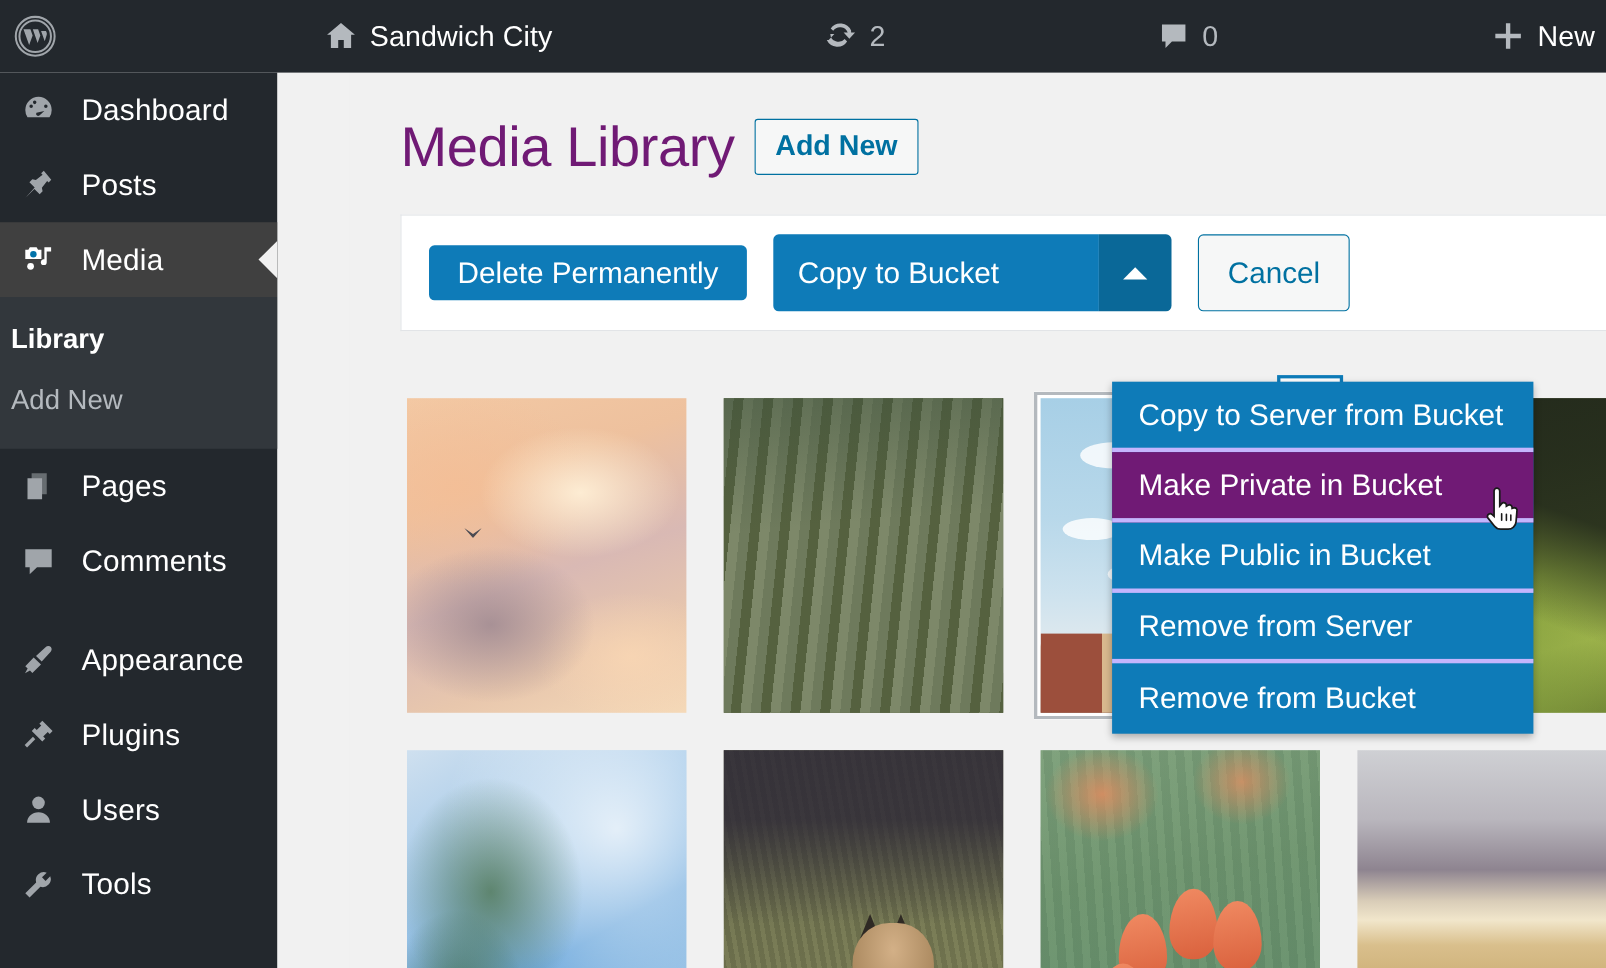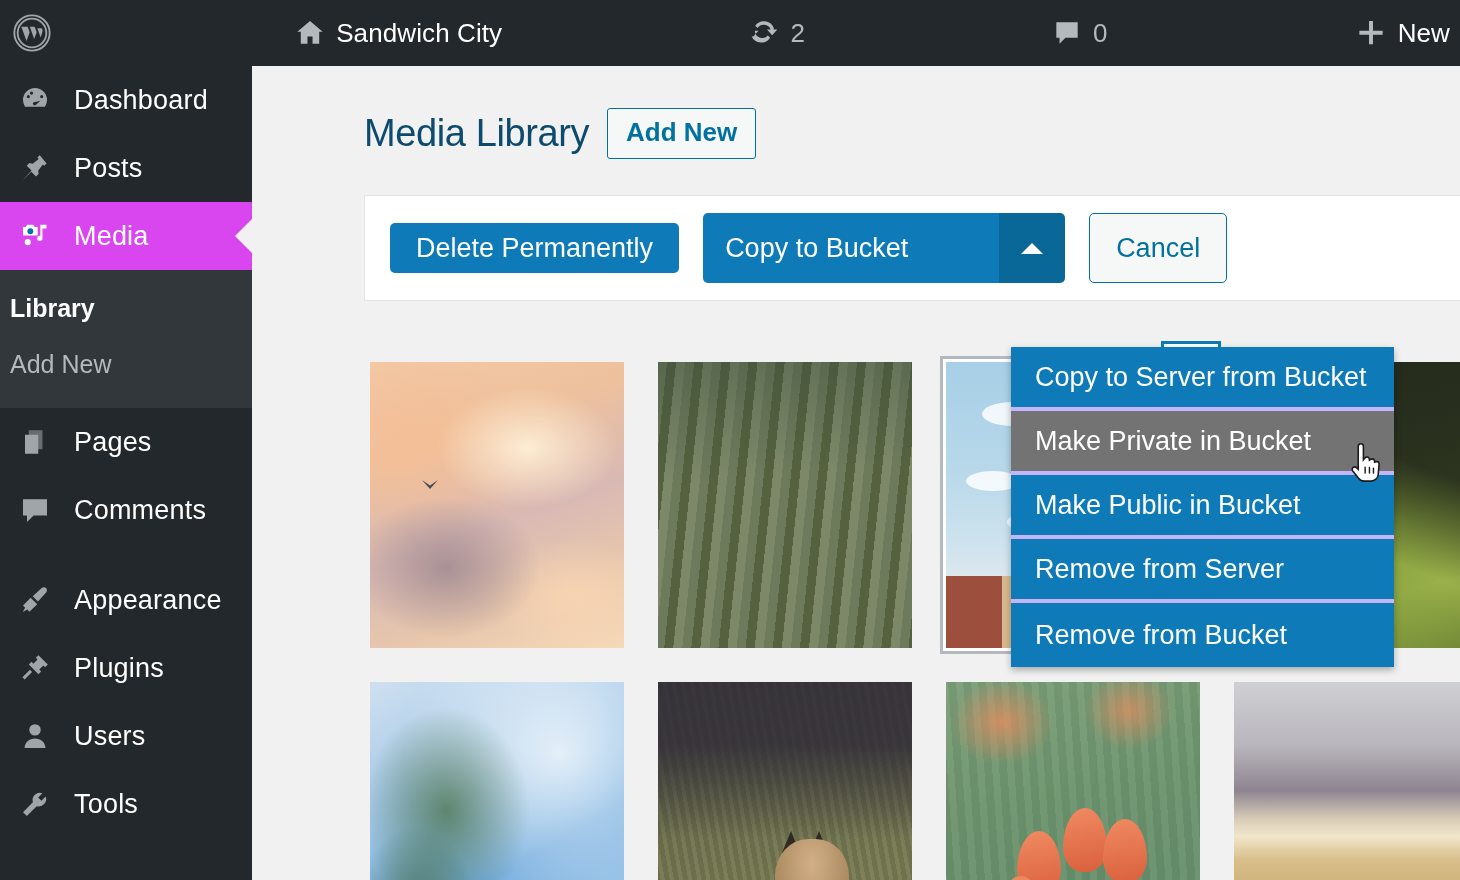--- a/index.html
+++ b/index.html
@@ -50,21 +50,21 @@
     color: #fff;
   }
   .menu-item .mi-icon {
     width: 42px; display: flex; align-items: center; justify-content: center;
     color: #a0a5aa;
   }
   .menu-item .mi-label {
     font-size: 27px; font-weight: 400; color: #fff; letter-spacing: .2px;
   }
   .menu-item.current {
-    background: #d946ef;
+    background: #404040;
   }
   .menu-item.current .mi-icon { color: #fff; }
   .menu-item.current .mi-arrow {
     position: absolute; right: 0; top: 50%;
     transform: translateY(-50%);
     width: 0; height: 0;
     border-top: 17px solid transparent;
     border-bottom: 17px solid transparent;
     border-right: 17px solid #f1f1f1;
   }
@@ -84,21 +84,21 @@
     background: #f1f1f1;
     overflow: hidden;
   }
 
   #page-head {
     display: flex; align-items: center;
     padding: 42px 0 0 46px;
     gap: 18px;
   }
   #page-title {
-    font-size: 38px; font-weight: 400; color: #0c4a6e;
+    font-size: 51px; font-weight: 400; color: #701a75;
     letter-spacing: -.4px; line-height: 1;
   }
   #add-new-top {
     border: 1px solid #0071a1;
     color: #0071a1;
     background: #f6f7f7;
     font-size: 26px; font-weight: 700;
     padding: 9px 18px 11px;
     border-radius: 3px;
     font-family: "Liberation Sans", sans-serif;
@@ -175,21 +175,21 @@
     height: 64px;
     display: flex; align-items: center;
     padding-left: 24px;
     color: #fff;
     font-size: 27px;
     border-bottom: 4px solid #c4b5fd;
     white-space: nowrap;
     cursor: pointer;
   }
   .dd-item:last-child { border-bottom: none; }
-  .dd-item.active { background: #737373; }
+  .dd-item.active { background: #701a75; }
 
   #cursor {
     position: absolute;
     left: 1027px; top: 376px;
     z-index: 45;
     pointer-events: none;
   }
 
   
   #grid {

